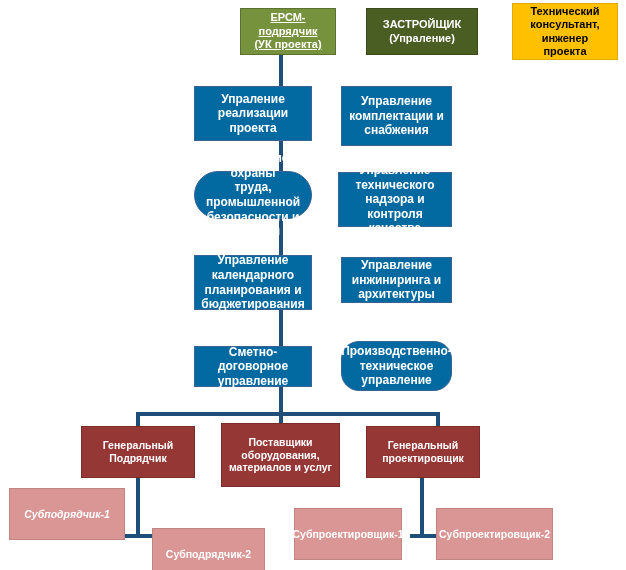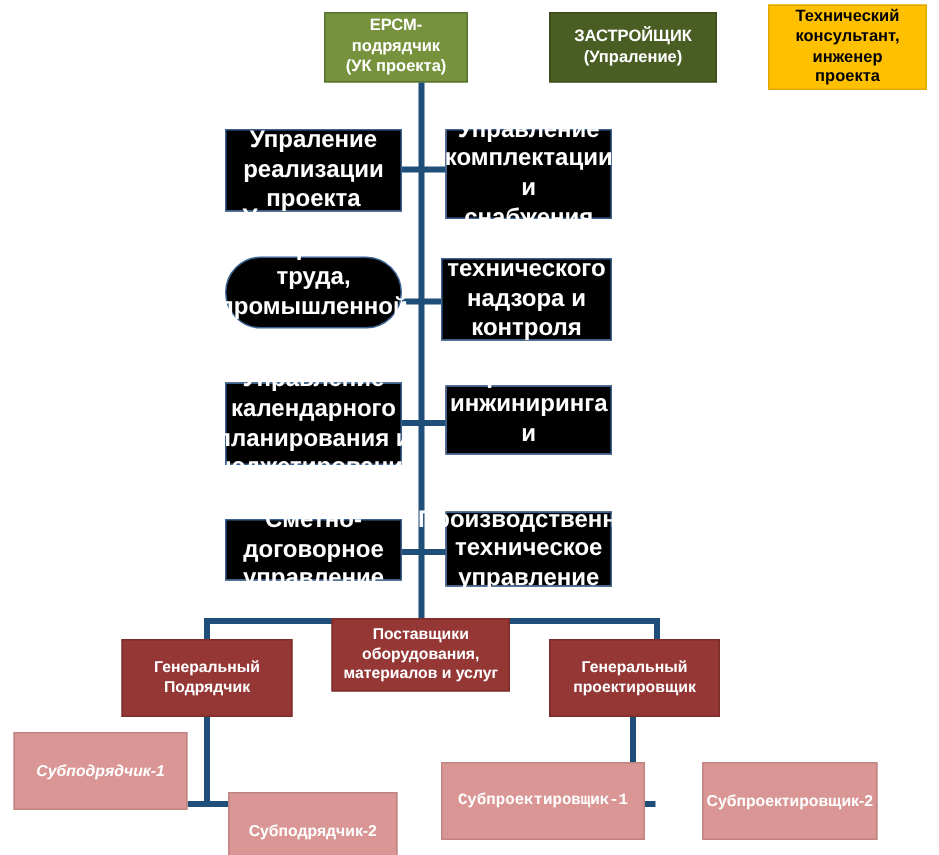--- a/index.html
+++ b/index.html
@@ -40,23 +40,24 @@
     border: 1px solid #3a4a1b;
     font-size: 11px;
   }
   .node.yellow {
     background: #ffc000;
     border: 1px solid #e0a800;
     color: #000000;
     font-size: 11px;
   }
   .node.blue {
-    background: #000000;
+    background: #0369a1;
     border: 1px solid #3a6394;
-    font-size: 16px;
+    font-size: 12px;
+    margin-left: 44px;
   }
   .node.red {
     background: #953735;
     border: 1px solid #7b2c2a;
     font-size: 10.5px;
   }
   .node.pink {
     background: #d99694;
     border: 1px solid #c08583;
     font-size: 10.5px;
@@ -66,21 +67,21 @@
     background: #1f4e79;
   }
   .conn.v { width: 4px; }
   .conn.h { height: 4px; }
 </style>
 </head>
 <body>
 
 <div id="chart">
 
-  <div class="node green" style="left:216px; top:8px; width:96px; height:47px;">ЕРСМ-подрядчик
+  <div class="node green" style="left:240px; top:8px; width:96px; height:47px;text-decoration:underline;">ЕРСМ-подрядчик
 (УК проекта)</div>
 
   <div class="node darkgreen" style="left:366px; top:8px; width:112px; height:47px;">ЗАСТРОЙЩИК
 (Упраление)</div>
 
   <div class="node yellow" style="left:512px; top:3px; width:106px; height:57px;">Технический
 консультант, инженер
 проекта</div>
 
   <div class="conn v" style="left:279px; top:55px; height:357px;"></div>
@@ -118,48 +119,48 @@
 планирования и
 бюджетирования</div>
 
   <div class="node blue" style="left:297px; top:257px; width:111px; height:46px;">Управление
 инжиниринга и
 архитектуры</div>
 
   <div class="node blue" style="left:150px; top:346px; width:118px; height:41px;">Сметно-договорное
 управление</div>
 
-  <div class="node blue" style="left:297px; top:341px; width:111px; height:50px;">Производственно-
+  <div class="node blue" style="left:297px; top:341px; width:111px; height:50px;border-radius:18px;">Производственно-
 техническое
 управление</div>
 
   <div class="conn h" style="left:136px; top:412px; width:304px;"></div>
   <div class="conn v" style="left:136px; top:412px; height:14px;"></div>
   <div class="conn v" style="left:279px; top:412px; height:14px;"></div>
   <div class="conn v" style="left:436px; top:412px; height:14px;"></div>
 
   <div class="node red" style="left:81px; top:426px; width:114px; height:52px;">Генеральный
 Подрядчик</div>
 
-  <div class="node red" style="left:221px; top:412px; width:119px; height:49px;">Поставщики
+  <div class="node red" style="left:221px; top:423px; width:119px; height:64px;">Поставщики
 оборудования,
 материалов и услуг</div>
 
   <div class="node red" style="left:366px; top:426px; width:114px; height:52px;">Генеральный
 проектировщик</div>
 
   <div class="conn v" style="left:136px; top:478px; height:56px;"></div>
   <div class="conn h" style="left:125px; top:534px; width:13px;"></div>
   <div class="conn h" style="left:138px; top:534px; width:15px;"></div>
 
   <div class="conn v" style="left:420px; top:478px; height:56px;"></div>
   <div class="conn h" style="left:410px; top:534px; width:12px;"></div>
   <div class="conn h" style="left:422px; top:534px; width:15px;"></div>
 
   <div class="node pink" style="left:9px; top:488px; width:116px; height:52px;font-style:italic;">Субподрядчик-1</div>
 
   <div class="node pink" style="left:152px; top:528px; width:113px; height:52px;">Субподрядчик-2</div>
 
-  <div class="node pink" style="left:294px; top:508px; width:136px; height:52px;font-family:Liberation Mono, monospace;">Субпроектировщик-1</div>
+  <div class="node pink" style="left:294px; top:508px; width:108px; height:52px;">Субпроектировщик-1</div>
 
-  <div class="node pink" style="left:436px; top:508px; width:117px; height:52px;margin-left:32px;">Субпроектировщик-2</div>
+  <div class="node pink" style="left:436px; top:508px; width:117px; height:52px;">Субпроектировщик-2</div>
 
 </div>
 
 </body></html>

